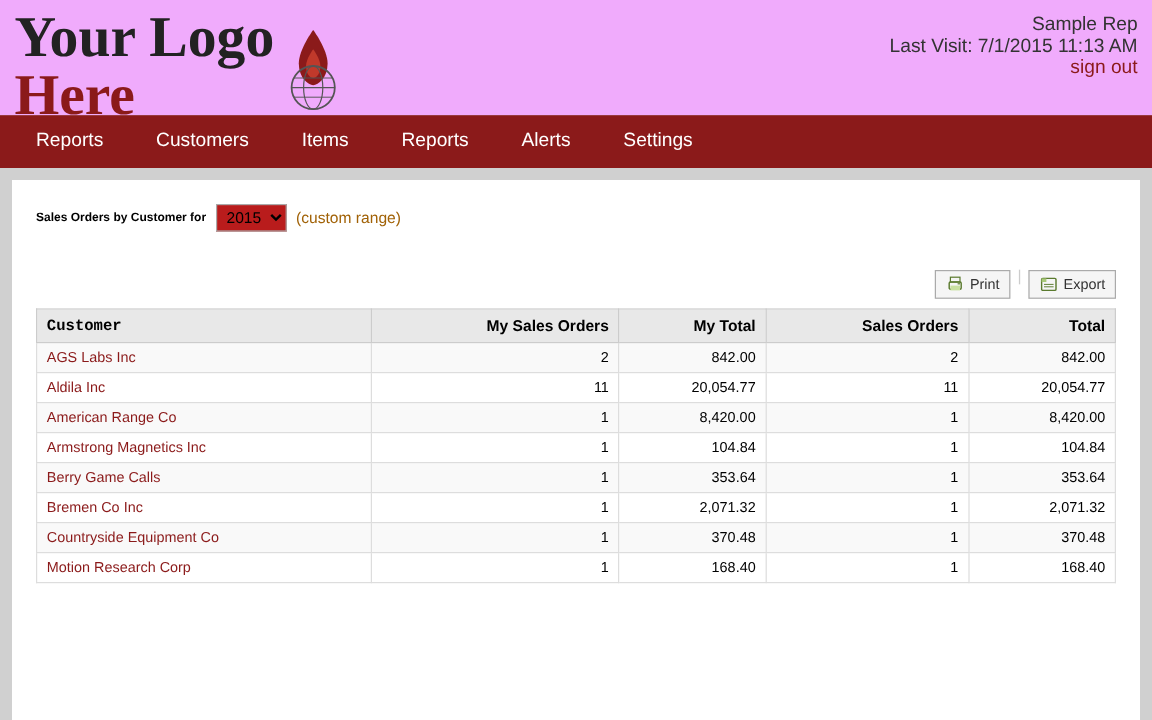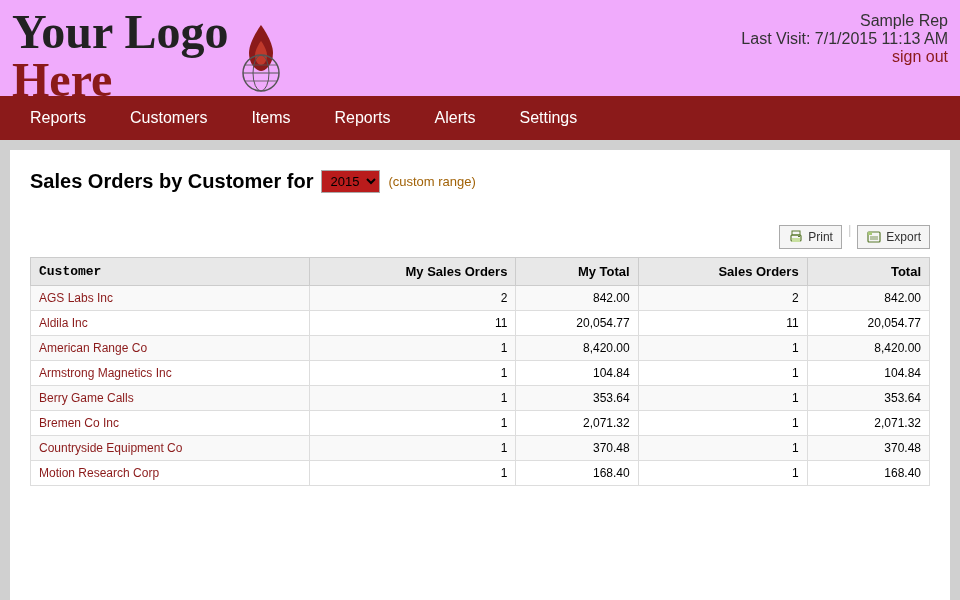--- a/index.html
+++ b/index.html
@@ -70,21 +70,21 @@
       min-height: 450px;
     }
 
     
     #filter-row {
       display: flex;
       align-items: center;
       gap: 8px;
       margin-bottom: 16px;
     }
-    #filter-label { font-size: 20px; font-weight: bold; }
+    #filter-label { font-size: 10px; font-weight: bold; }
     #year-select {
       border: 1px solid #aaa;
       padding: 2px 4px;
       font-size: 13px;
       background: #b91c1c;
       cursor: pointer;
     }
     #custom-range-link {
       color: #a16207;
       text-decoration: none;

